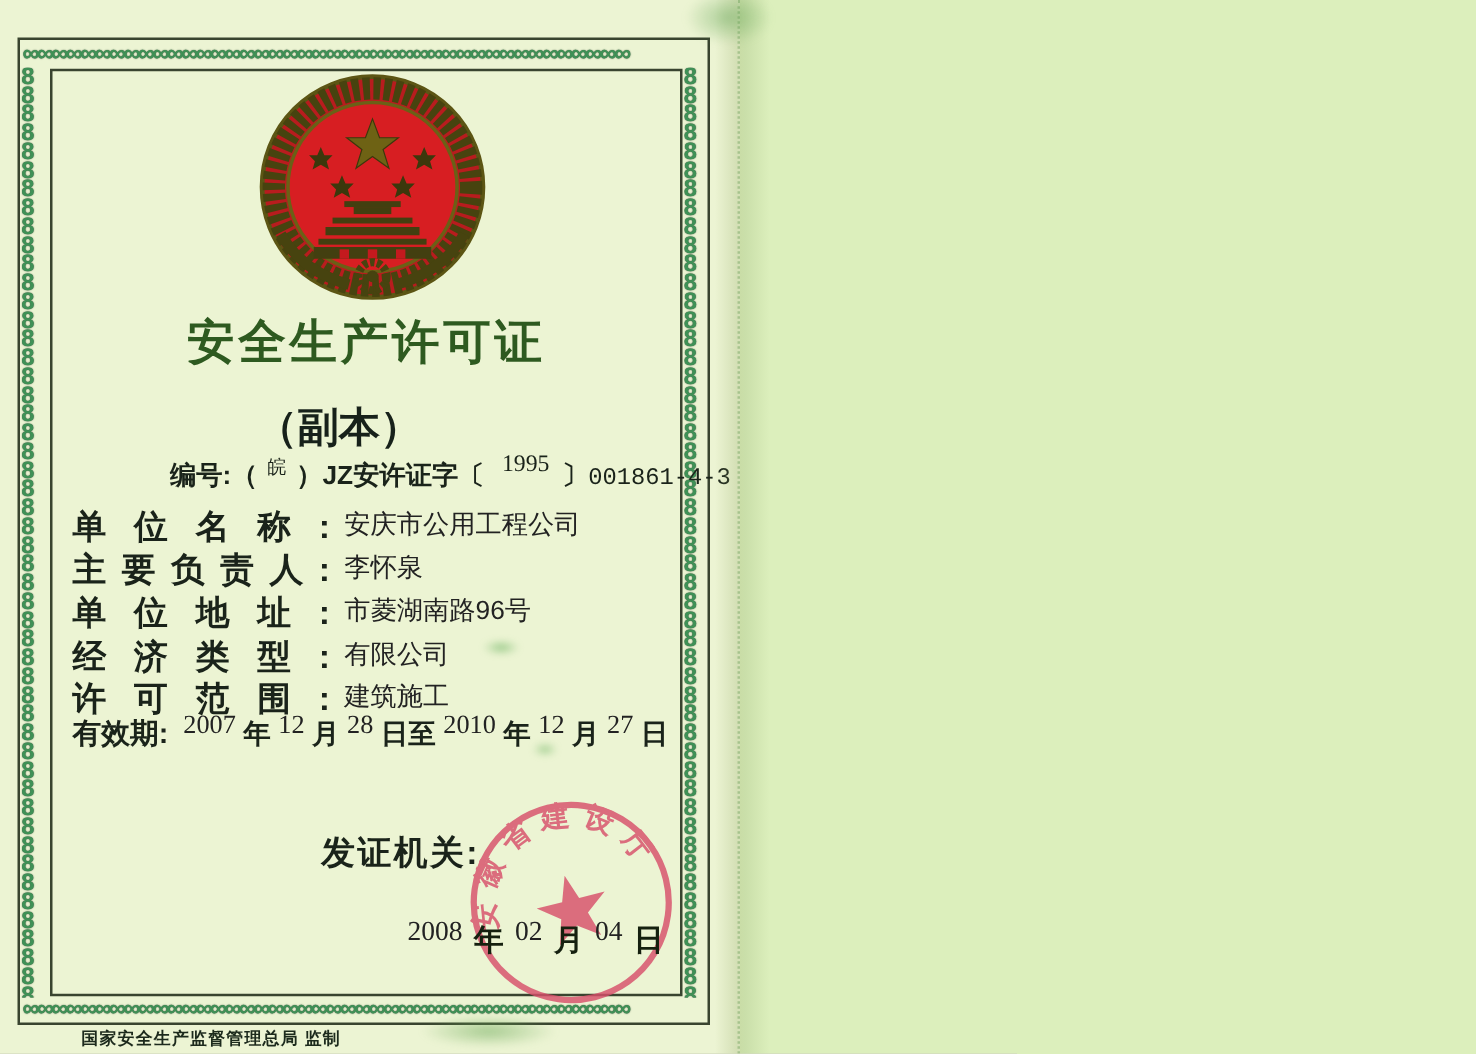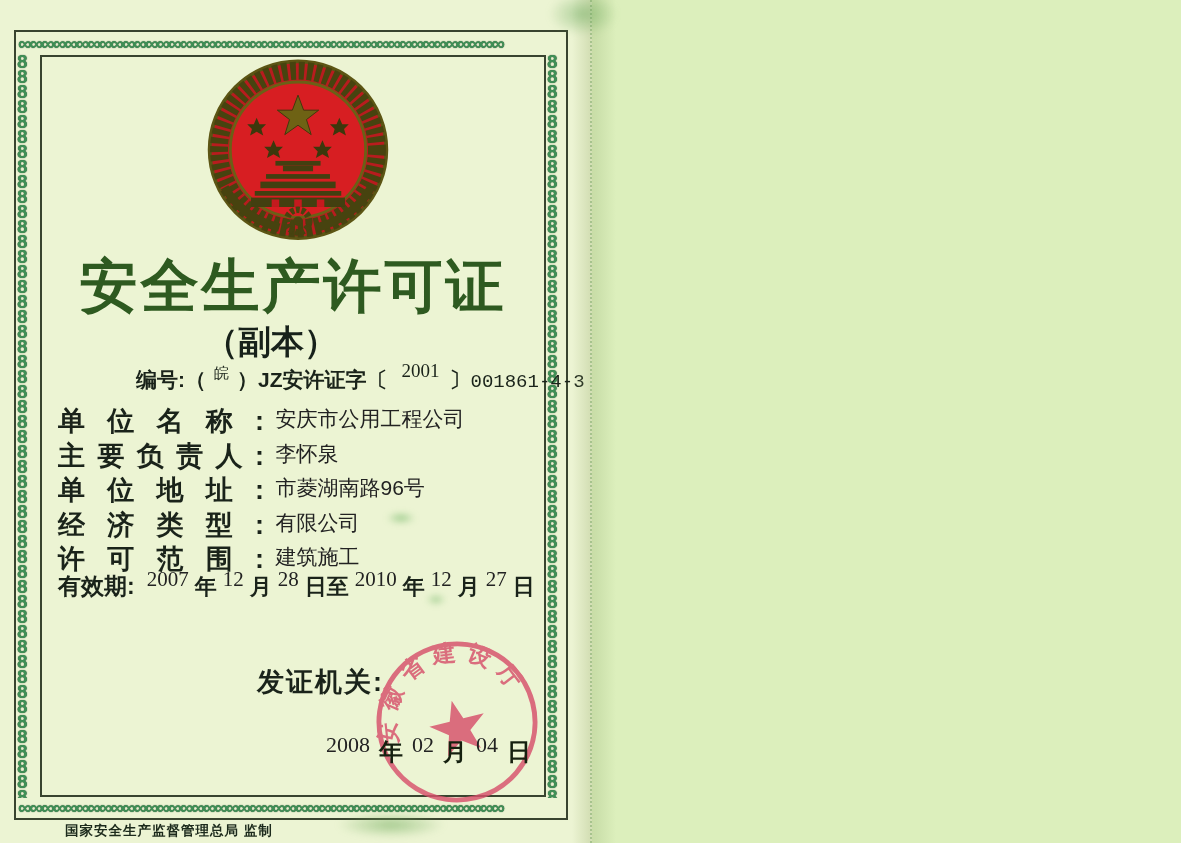--- a/index.html
+++ b/index.html
@@ -18,21 +18,21 @@
   
   .frame-line { position:absolute; border:2px solid #39442f; z-index:2; }
   .chain { position:absolute; color:#3f9156; font-weight:bold; overflow:hidden; z-index:1;
            text-shadow:0 0 1px #1e3a24; user-select:none; }
   .chain.h { font-size:19px; line-height:21px; letter-spacing:-2px; white-space:nowrap; }
   .chain.v { font-size:19px; line-height:15px; width:17px; word-break:break-all; letter-spacing:0; }
 
   
   #emblem { position:absolute; left:204px; top:54px; width:188px; height:196px; z-index:2; }
   #main-title { position:absolute; left:40px; top:248px; width:506px; text-align:center;
-    font-size:58px; font-weight:bold; letter-spacing:3px; color:#2e5a20; z-index:2; }
+    font-size:38px; font-weight:bold; letter-spacing:3px; color:#2e5a20; z-index:2; }
   #sub-title { position:absolute; left:40px; top:320px; width:462px; text-align:center;
     font-size:33px; font-weight:bold; color:#17211a; z-index:2; }
   #serial-line { position:absolute; left:136px; top:366px; font-size:21px; font-weight:bold; color:#1a231a; z-index:2; white-space:nowrap; }
   #serial-line .sup-prov { display:inline-block; transform:translateY(-9px); font-size:15px; font-weight:normal; margin:0 8px; }
   #serial-line .sup-year { display:inline-block; transform:translateY(-10px); font-family:"Liberation Serif", serif; font-weight:normal; font-size:19px; margin:0 10px 0 14px; }
   #serial-line .serif-num { font-family:Liberation Mono, monospace; font-weight:normal; font-size:19px; }
 
   #fields { position:absolute; left:58px; top:403px; z-index:2; }
   .field-row { position:relative; height:34.5px; white-space:nowrap; }
   .field-label { display:inline-block; width:206px; font-size:27px; font-weight:bold; color:#1a231a;
@@ -104,21 +104,21 @@
         <circle cx="100" cy="176" r="5" fill="#47430f"></circle>
 
         <path d="M22,140 Q40,172 80,183" fill="none" stroke="#47430f" stroke-width="9"></path>
         <path d="M178,140 Q160,172 120,183" fill="none" stroke="#47430f" stroke-width="9"></path>
       </svg>
     </div>
 
     <div id="main-title">安全生产许可证</div>
     <div id="sub-title">（副本）</div>
 
-    <div id="serial-line"><span>编号:（</span><span class="sup-prov">皖</span><span>）JZ安许证字〔</span><span class="sup-year">2001</span><span>〕</span><span class="serif-num">001861-4-3</span></div>
+    <div id="serial-line"><span>编号:（</span><span class="sup-prov">皖</span><span>）JZ安许证字〔</span><span class="sup-year">1995</span><span>〕</span><span class="serif-num">001861-4-3</span></div>
 
     <div id="fields">
       <div class="field-row">
         <span class="field-label">单位名称:</span>
         <span class="field-value">安庆市公用工程公司</span>
       </div>
       <div class="field-row">
         <span class="field-label">主要负责人:</span>
         <span class="field-value">李怀泉</span>
       </div>

